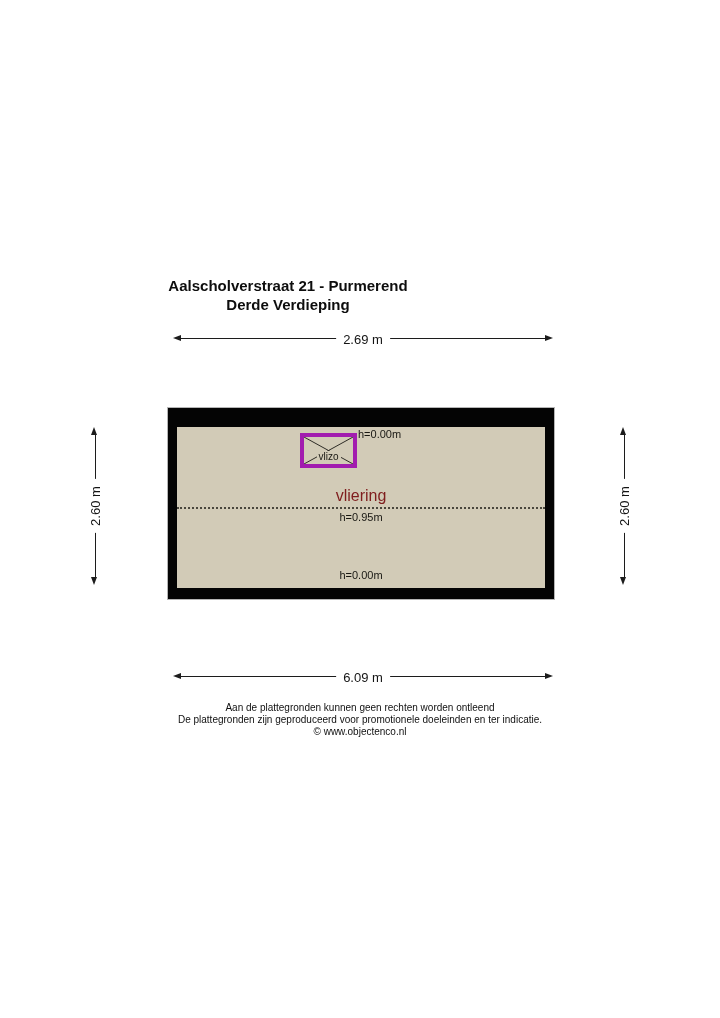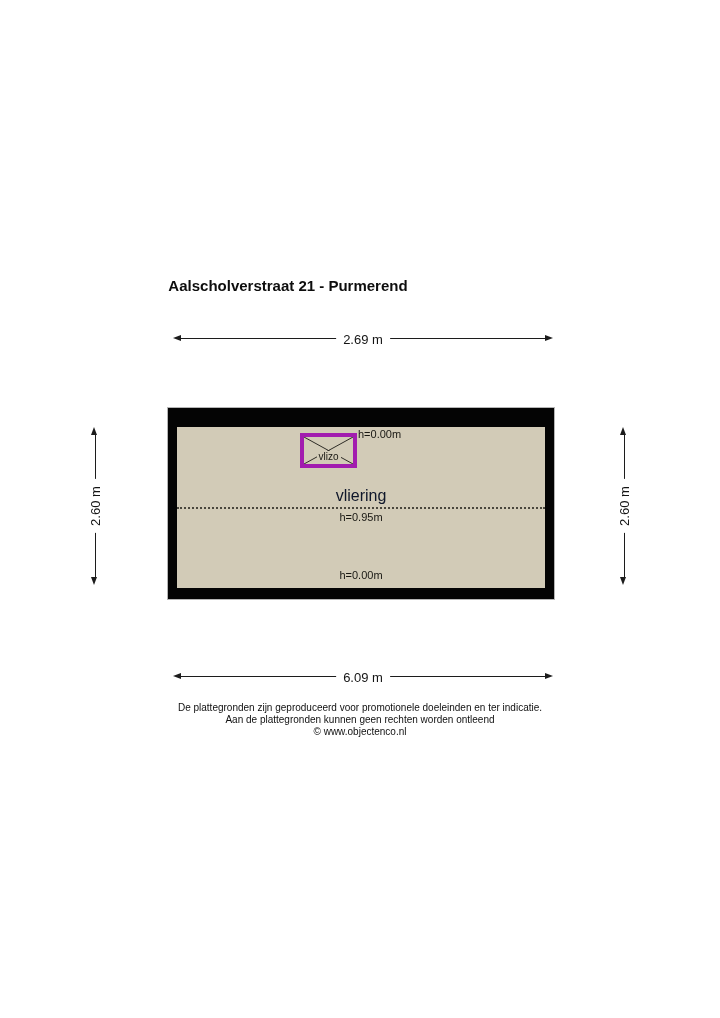--- a/index.html
+++ b/index.html
@@ -124,21 +124,21 @@
   .h-top { left: 181px; top: 1px; }
   .h-mid { left: 0; right: 0; top: 84px; text-align: center; }
   .h-bottom { left: 0; right: 0; top: 142px; text-align: center; }
   .room-label {
     position: absolute;
     left: 0; right: 0;
     top: 59px;
     text-align: center;
     font-size: 16px;
     line-height: 19px;
-    color: #0f172a;
+    color: #7f1d1d;
   }
   .dotted-line {
     position: absolute;
     left: 0; right: 0;
     top: 80px;
     border-top: 2px dotted #4a473d;
   }
 
   
   .footer {
@@ -152,20 +152,21 @@
     color: #101010;
   }
 </style>
 </head>
 <body>
 
 <div class="canvas">
 
   <div class="title-block">
     <div>Aalscholverstraat 21 - Purmerend</div>
+    <div>Derde Verdieping</div>
   </div>
 
   <div class="dim-h" style="left:173px; top:332px; width:380px;">
     <div class="dim-line"></div>
     <div class="arrow-w"></div>
     <div class="arrow-e"></div>
     <div class="dim-label">2.69 m</div>
   </div>
 
   <div class="dim-v" style="left:88px; top:427px; height:158px;">
@@ -207,18 +208,18 @@
   </div>
 
   <div class="dim-h" style="left:173px; top:670px; width:380px;">
     <div class="dim-line"></div>
     <div class="arrow-w"></div>
     <div class="arrow-e"></div>
     <div class="dim-label">6.09 m</div>
   </div>
 
   <div class="footer">
+    <div>Aan de plattegronden kunnen geen rechten worden ontleend</div>
     <div>De plattegronden zijn geproduceerd voor promotionele doeleinden en ter indicatie.</div>
-    <div>Aan de plattegronden kunnen geen rechten worden ontleend</div>
     <div>© www.objectenco.nl</div>
   </div>
 
 </div>
 
 </body></html>

